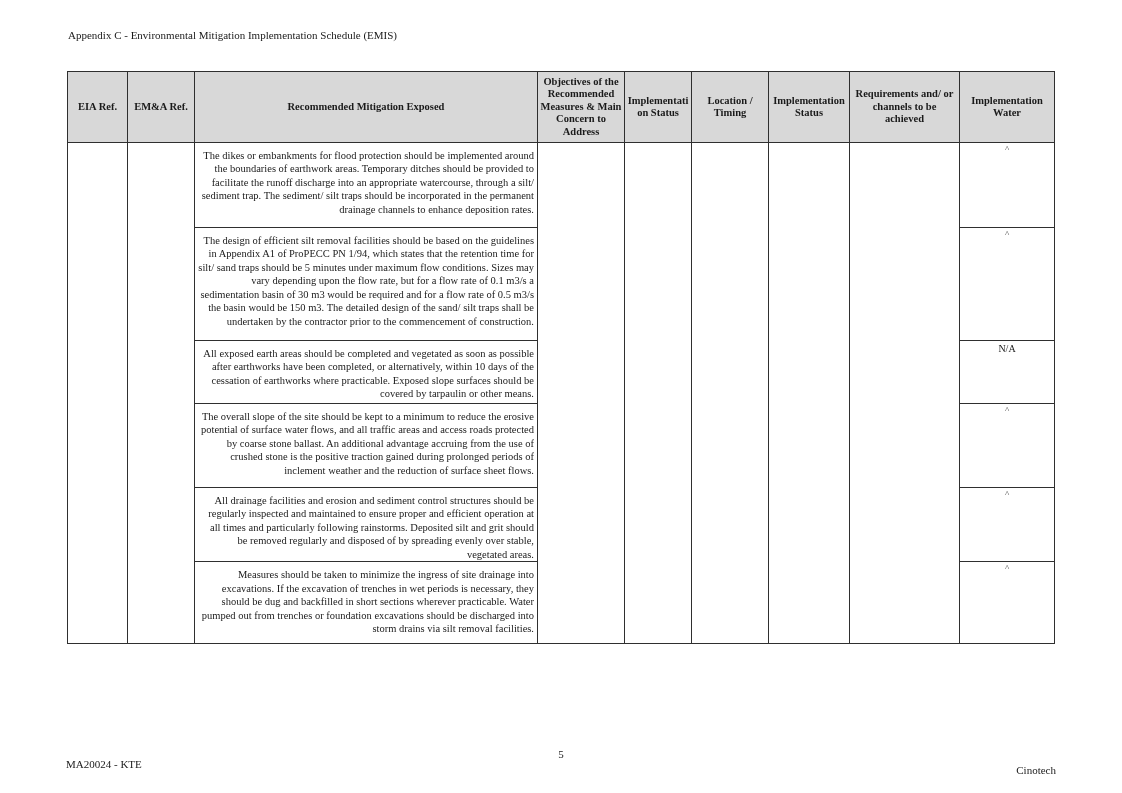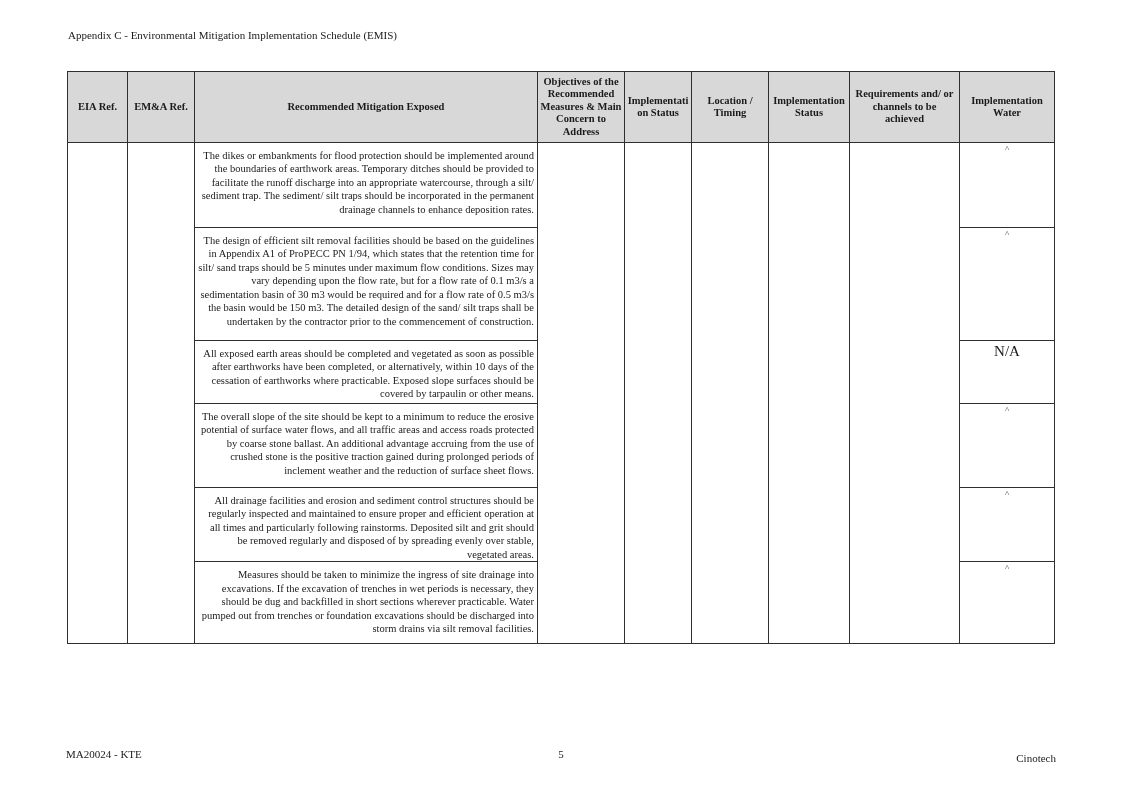--- a/index.html
+++ b/index.html
@@ -54,43 +54,43 @@
   tr.r5 { height: 73px; }
   tr.r6 { height: 82px; }
   td.measure {
     font-size: 10.5px;
     line-height: 13.5px;
     text-align: right;
     vertical-align: top;
     padding: 6px 3px 0 3px;
   }
   td.status {
-    font-size: 15px;
+    font-size: 10px;
     text-align: center;
     vertical-align: top;
     padding-top: 2px;
   }
   td.status.caret {
     font-size: 9px;
     line-height: 9px;
     color: #3a3a3a;
   }
   td.merged {
     vertical-align: top;
   }
   .footer {
     position: absolute;
     left: 0;
     top: 748px;
     width: 100%;
     font-size: 11px;
   }
-  .footer .f-left  { position: absolute; left: 66px;  top: 0; white-space: nowrap; }
+  .footer .f-left  { position: absolute; left: 66px;  top: 10px; white-space: nowrap; }
   .footer .f-center{ position: absolute; left: 0; right: 0; top: 0; text-align: center; }
-  .footer .f-right { position: absolute; right: 66px; top: 4px; white-space: nowrap; }
+  .footer .f-right { position: absolute; right: 66px; top: 16px; white-space: nowrap; }
 </style>
 </head>
 <body>
 
 <div class="page">
 
   <div class="doc-title">Appendix C - Environmental Mitigation Implementation Schedule (EMIS)</div>
 
   <table class="emis">
     <colgroup>

